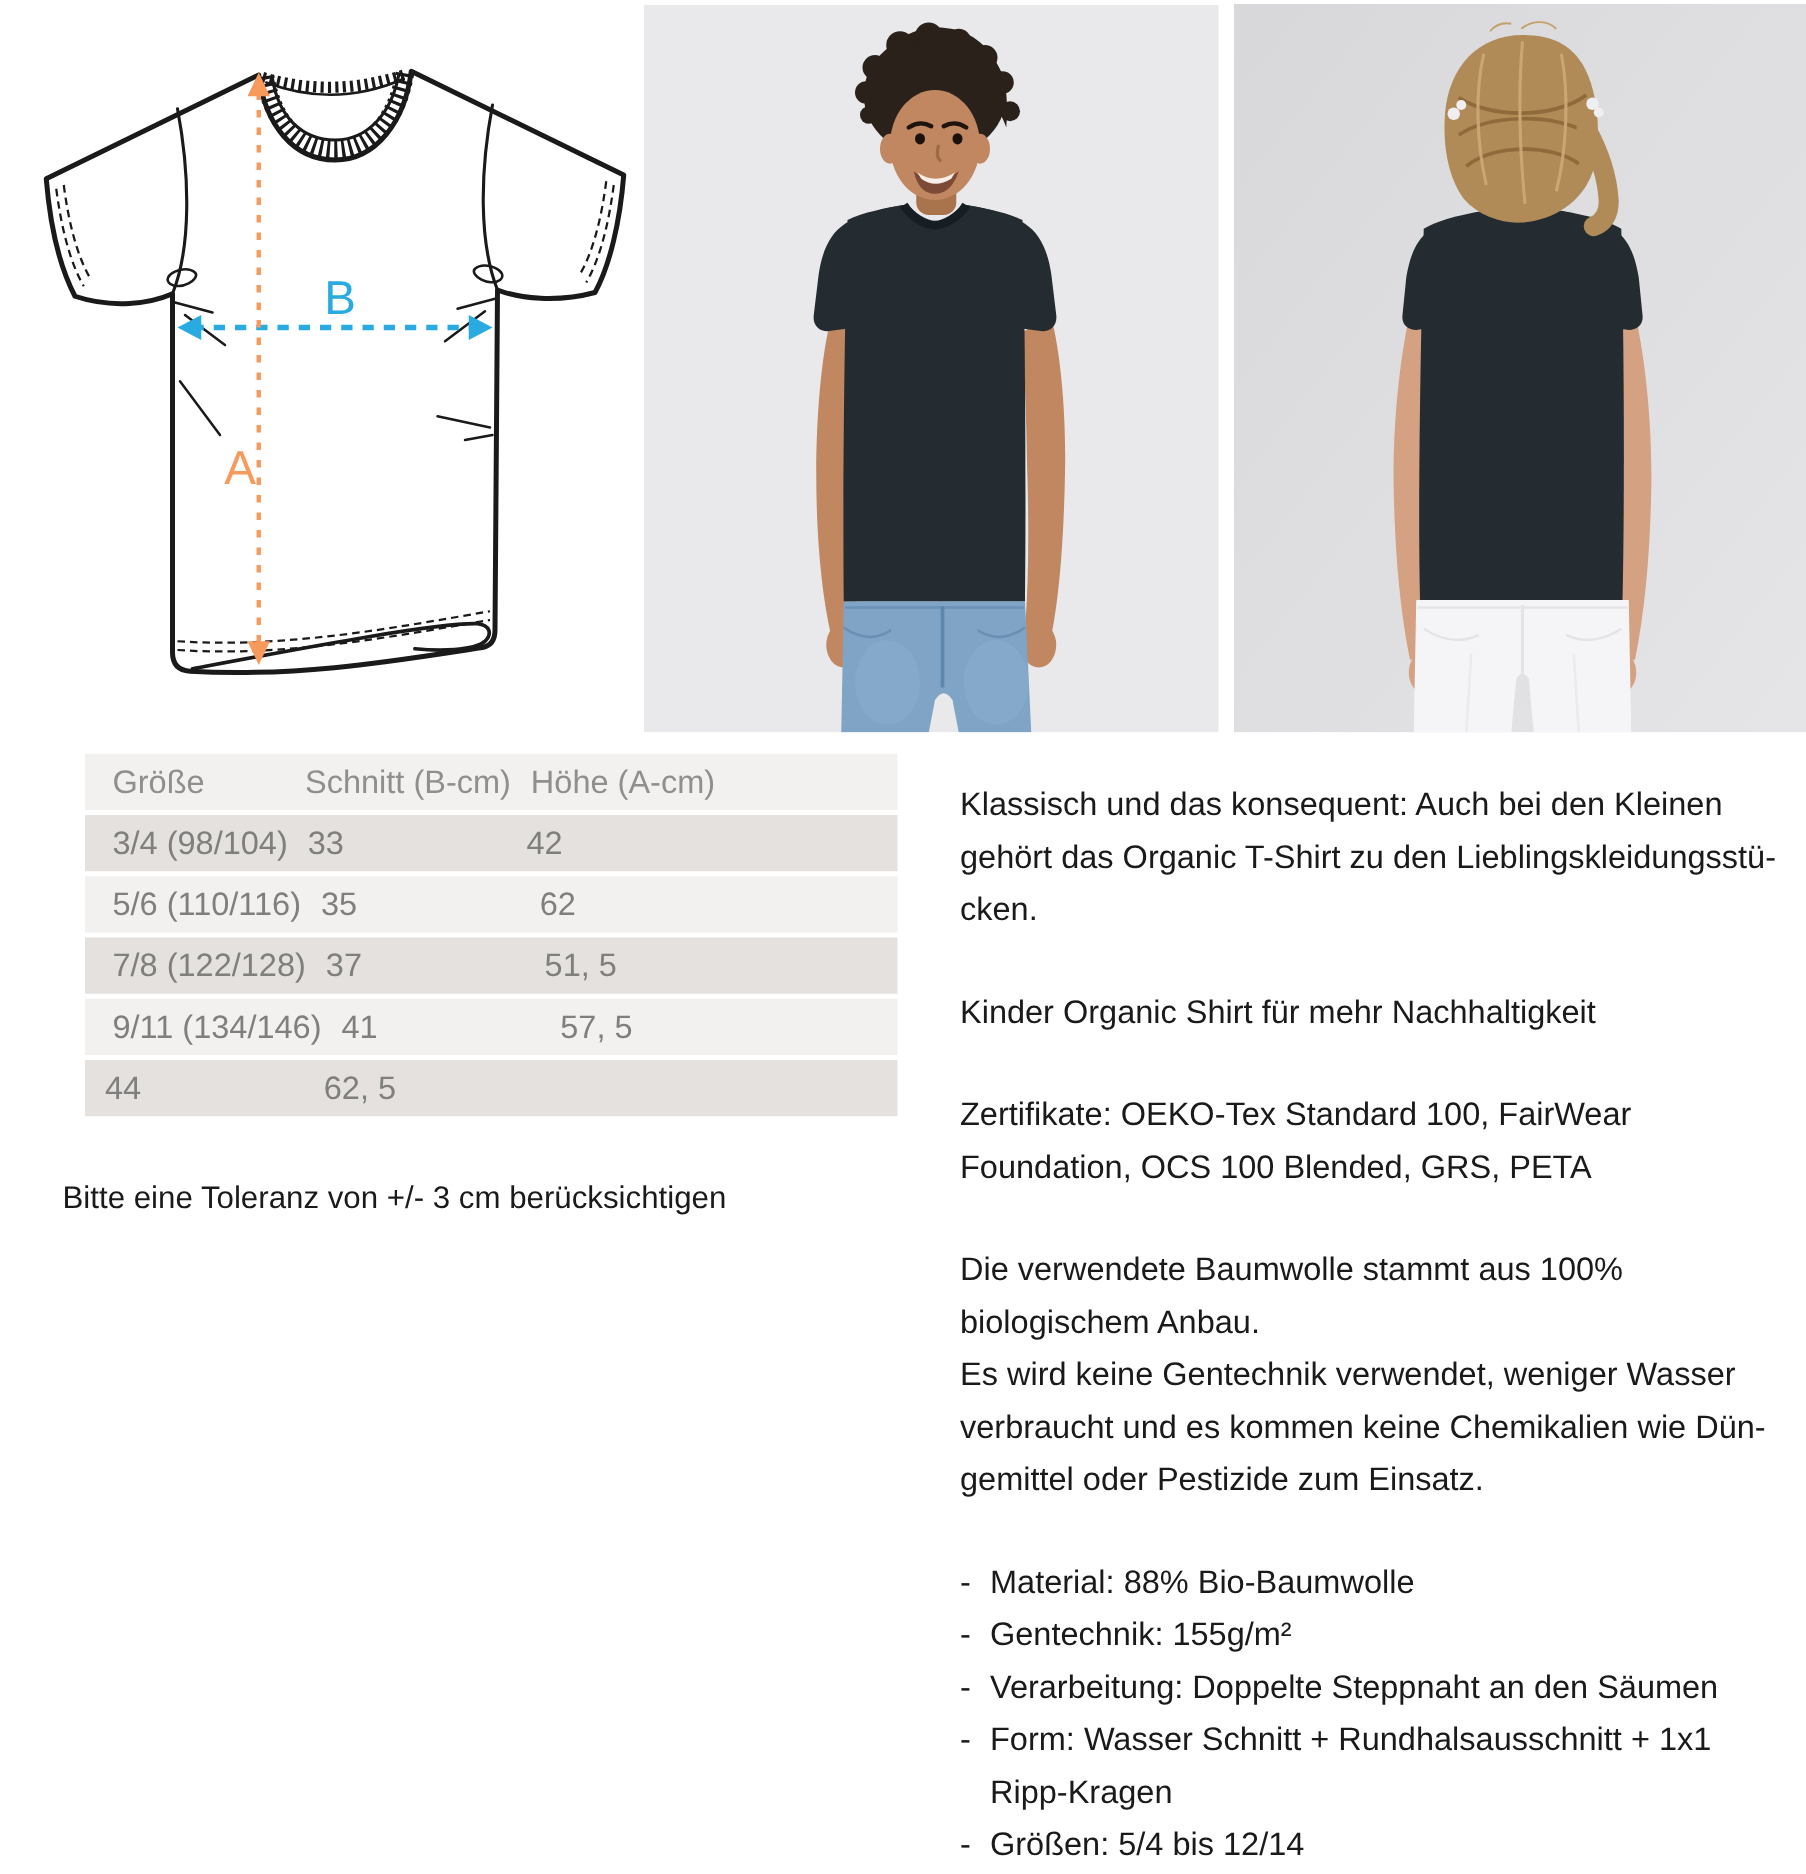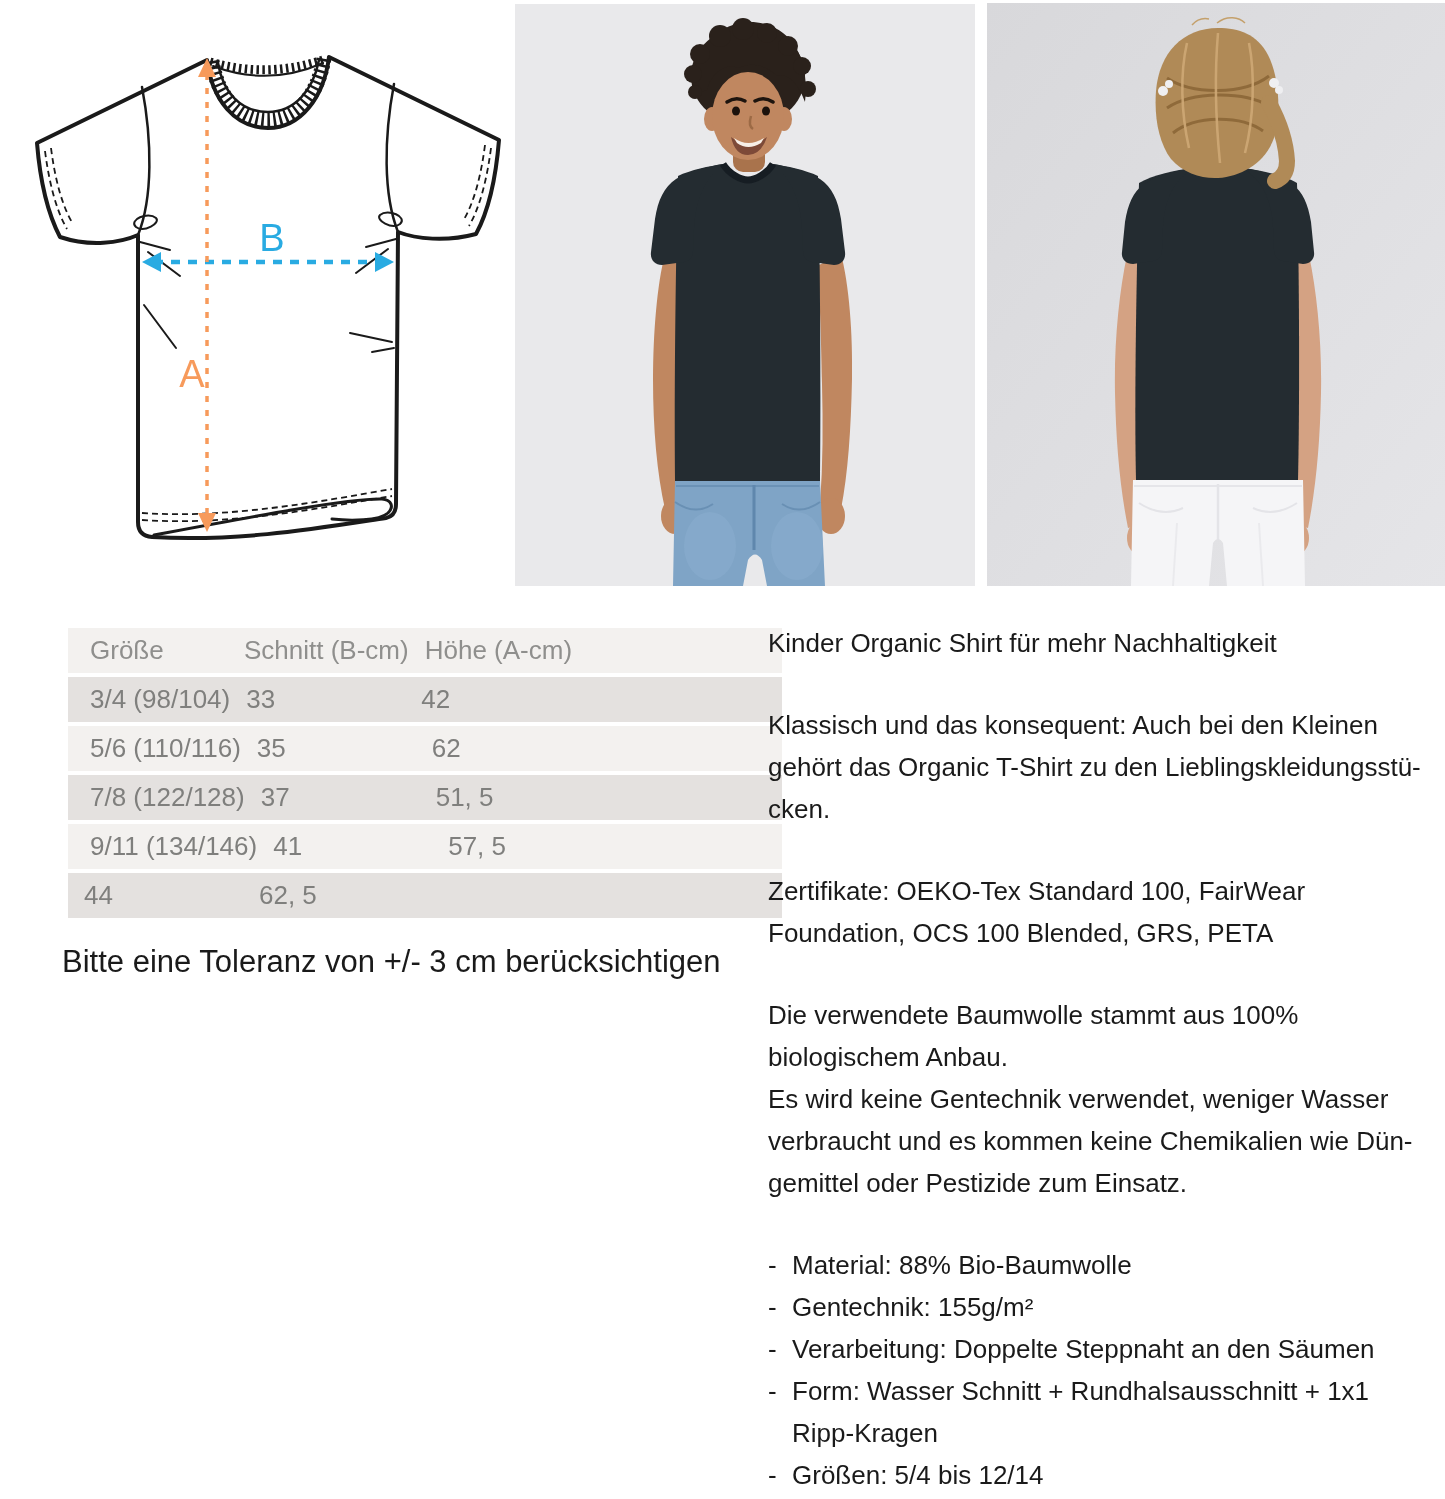--- a/index.html
+++ b/index.html
@@ -5,32 +5,32 @@
   html,body{margin:0;padding:0}
   body{position:relative;width:1445px;height:1499px;background:#ffffff;
        font-family:"Liberation Sans",sans-serif;color:var(--ink,#1a1a1a);overflow:hidden}
   svg{display:block;width:100%;height:100%}
 
   .diagram{position:absolute;left:20px;top:30px;width:490px;height:545px}
   .photo{position:absolute;overflow:hidden}
   .photo-front{left:515px;top:4px;width:460px;height:582px}
   .photo-back{left:987px;top:3px;width:458px;height:583px}
 
-  .sizes{position:absolute;left:68px;top:628px;width:714px}
+  .sizes{position:absolute;left:68px;top:603px;width:650px}
   .trow{display:flex;height:45px;line-height:45px;margin-bottom:4px;font-size:26px;
         color:var(--table-cell-text,#7f7f7d)}
   .thead{background:var(--table-row-light,#f3f1ef);color:var(--table-header-text,#8f8f8d)}
   .trow.dark{background:var(--table-row-dark,#e4e1df)}
   .trow.light{background:var(--table-row-light,#f3f1ef)}
   .tc{white-space:nowrap}
   .tc.c1{box-sizing:border-box;min-width:160px;padding-left:22px}
   .tc.c2{box-sizing:border-box;min-width:175px;padding-left:16px}
   .tc.c3{padding-left:16px}
 
-  .tolerance{position:absolute;left:62px;top:944px;font-size:31px;color:var(--ink,#1a1a1a)}
+  .tolerance{position:absolute;left:50px;top:944px;font-size:25px;color:var(--ink,#1a1a1a)}
 
   .desc{position:absolute;left:768px;top:622px;width:677px;font-size:26px;line-height:42px;
         color:var(--ink,#1a1a1a)}
   .para{margin:0 0 40px 0;white-space:pre-line}
   .bullet{display:flex}
   .dash{flex:0 0 24px}
   .btext{white-space:pre-line}
 
   .dim-label{font-family:"Liberation Sans",sans-serif;font-size:38px}
   .lblA{fill:var(--accent-a,#f79a5b)}
@@ -258,24 +258,24 @@
   </div>
   <div class="trow dark">
     <div class="tc c2">44</div>
     <div class="tc c3">62, 5</div>
   </div>
 </div>
 
 <div class="tolerance">Bitte eine Toleranz von +/- 3 cm berücksichtigen</div>
 
 <div class="desc">
-  <p class="para">Kinder Organic Shirt für mehr Nachhaltigkeit</p>
   <p class="para">Klassisch und das konsequent: Auch bei den Kleinen
 gehört das Organic T-Shirt zu den Lieblingskleidungsstü-
 cken.</p>
+  <p class="para">Kinder Organic Shirt für mehr Nachhaltigkeit</p>
   <p class="para">Zertifikate: OEKO-Tex Standard 100, FairWear
 Foundation, OCS 100 Blended, GRS, PETA</p>
   <p class="para">Die verwendete Baumwolle stammt aus 100%
 biologischem Anbau.
 Es wird keine Gentechnik verwendet, weniger Wasser
 verbraucht und es kommen keine Chemikalien wie Dün-
 gemittel oder Pestizide zum Einsatz.</p>
   <div class="bullets">
     <div class="bullet">
       <span class="dash">-</span>

